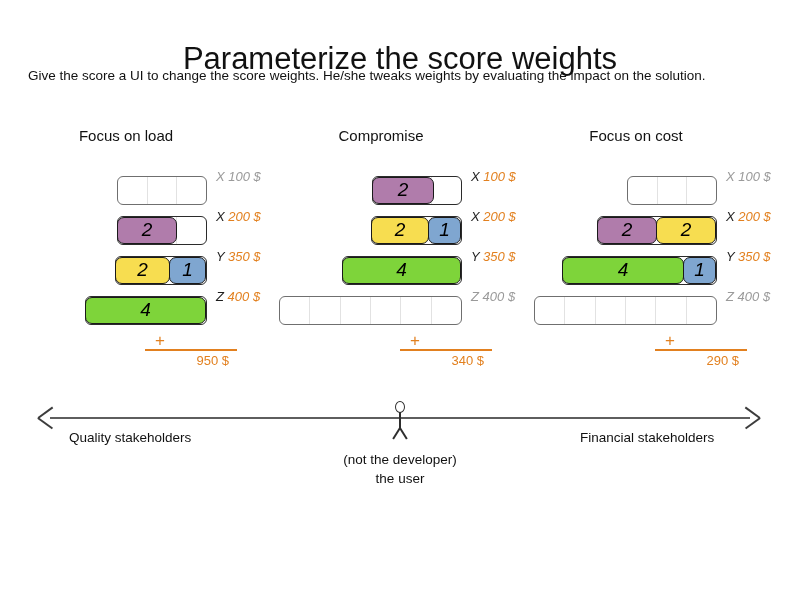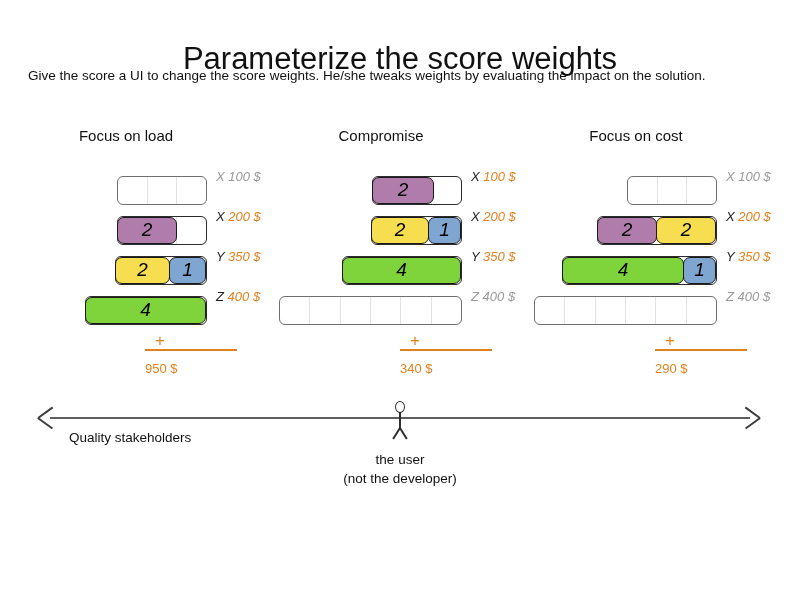--- a/index.html
+++ b/index.html
@@ -158,22 +158,22 @@
     text-align: left;
     padding-left: 10px;
   }
   .total-rule {
     height: 2px;
     background: #e2801f;
     margin-top: 2px;
   }
   .total-val {
     font-size: 13px;
-    text-align: left;
-    margin-top: 10px;
+    text-align: right;
+    margin-top: 2px;
     padding-right: 8px;
   }
 
   
   .spectrum {
     position: absolute;
     left: 0;
     top: 398px;
     width: 800px;
     height: 100px;
@@ -477,25 +477,26 @@
   <div class="axis-line"></div>
   <div class="arrow-head arrow-left">
     <span class="a1"></span>
       <span class="a2"></span>
   </div>
   <div class="arrow-head arrow-right">
     <span class="a1"></span>
       <span class="a2"></span>
   </div>
   <div class="axis-label axis-label-left">Quality stakeholders</div>
+  <div class="axis-label axis-label-right">Financial stakeholders</div>
 
   <div class="stickman">
     <div class="sm-head"></div>
     <div class="sm-body"></div>
     <div class="sm-leg sm-leg-l"></div>
     <div class="sm-leg sm-leg-r"></div>
   </div>
 
   <div class="user-caption">
+    <div>(not the developer)</div>
     <div>the user</div>
-    <div>(not the developer)</div>
   </div>
 </div>
 
 </body></html>

